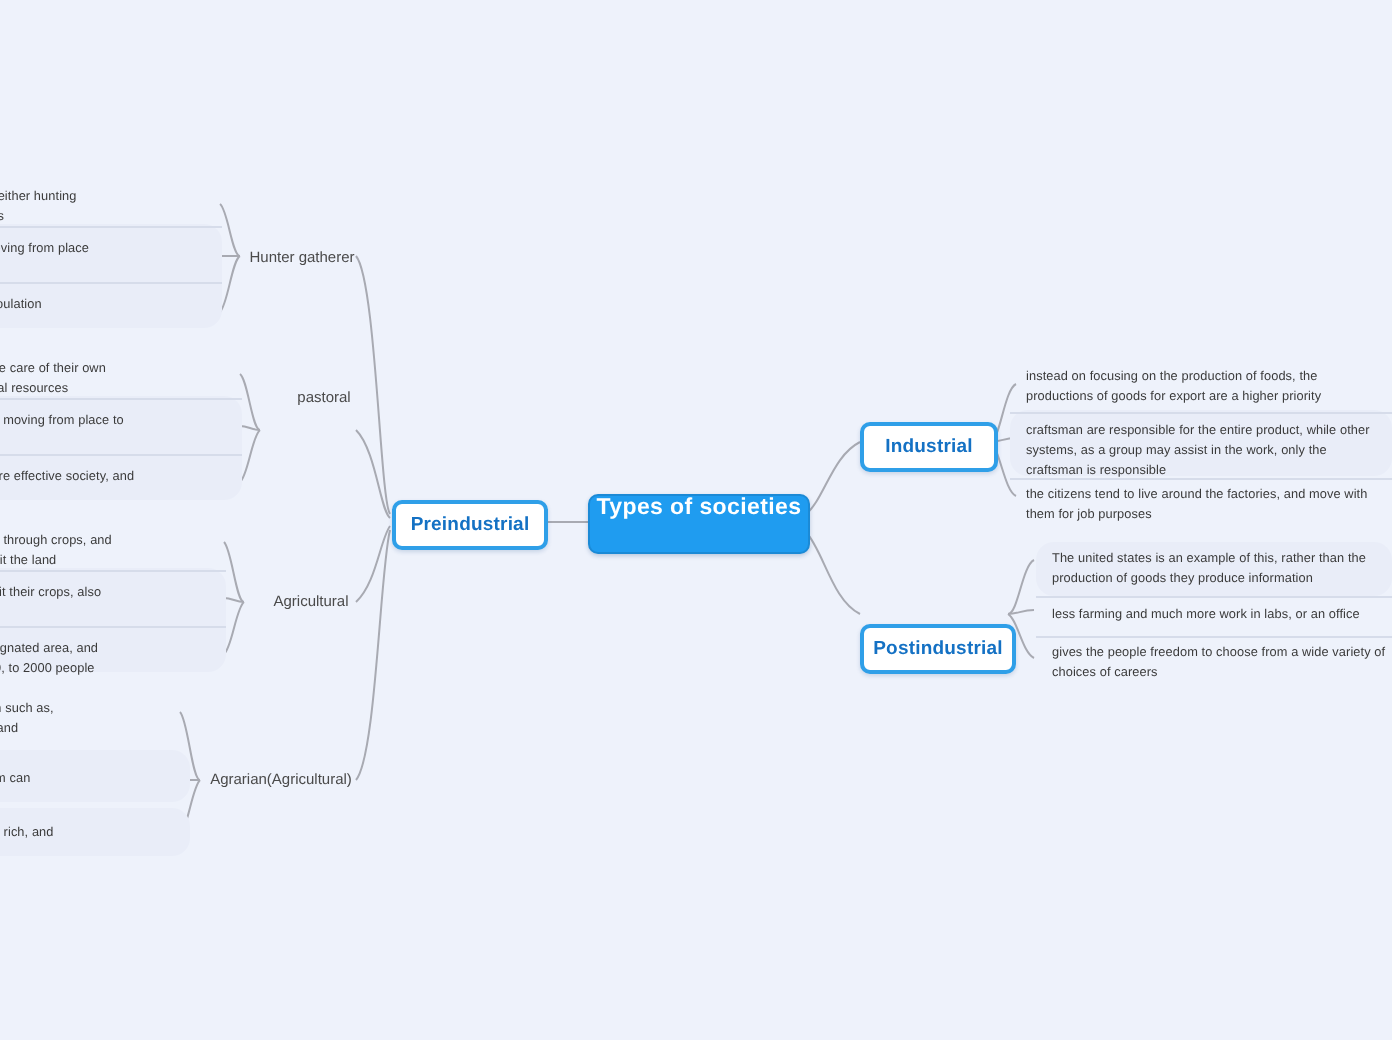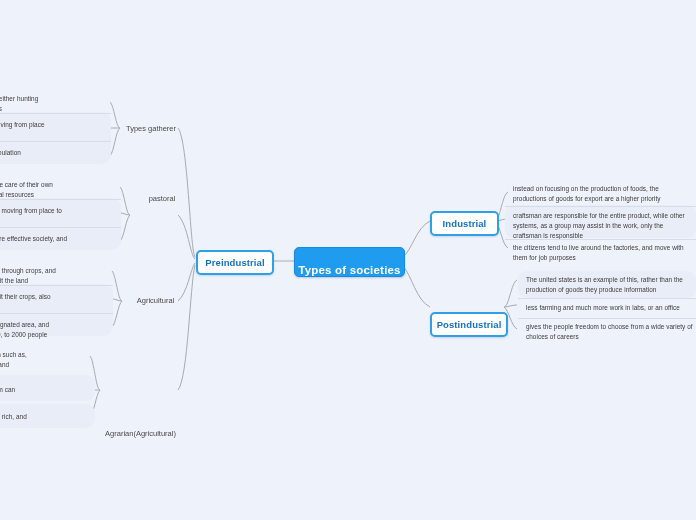--- a/index.html
+++ b/index.html
@@ -21,21 +21,21 @@
     top: 0;
     width: 696px;
     height: 520px;
     pointer-events: none;
   }
 
   
   .root-node {
     position: absolute;
     display: flex;
-    align-items: flex-end;
+    align-items: flex-start;
     justify-content: center;
     background: #1f9cf0;
     border: 1px solid #1b8ad6;
     border-radius: 5px;
     color: #ffffff;
     font-size: 11.5px;
     font-weight: bold;
     letter-spacing: 0.2px;
     box-shadow: 0 1px 2px rgba(30, 80, 140, 0.25);
     white-space: nowrap;
@@ -141,32 +141,32 @@
 
   <div class="branch-node" style="left:430px; top:211px; width:65px; height:21px;">
     <span>Industrial</span>
   </div>
 
   <div class="branch-node" style="left:430px; top:312px; width:74px; height:21px;">
     <span>Postindustrial</span>
   </div>
 
   <div class="sub-label" style="left:124px; top:124px; width:54px;">
-    <span>Types gatherer</span>
+    <span>Hunter gatherer</span>
   </div>
 
   <div class="sub-label" style="left:146px; top:194px; width:32px;">
     <span>pastoral</span>
   </div>
 
   <div class="sub-label" style="left:133px; top:296px; width:45px;">
     <span>Agricultural</span>
   </div>
 
-  <div class="sub-label" style="left:103px; top:385px; width:75px;margin-top:44px;">
+  <div class="sub-label" style="left:103px; top:385px; width:75px;">
     <span>Agrarian(Agricultural)</span>
   </div>
 
   <div class="leaf-panel" style="left:-62px; top:112px; width:173px; height:52px;"></div>
   <div class="leaf" style="left:-54px; top:94px; width:160px;">
     <div>n, of food through either hunting</div>
     <div>food such as plants</div>
   </div>
   <div class="leaf-divider" style="left:-62px; top:113px; width:173px;"></div>
   <div class="leaf" style="left:-54px; top:120px; width:160px;">

